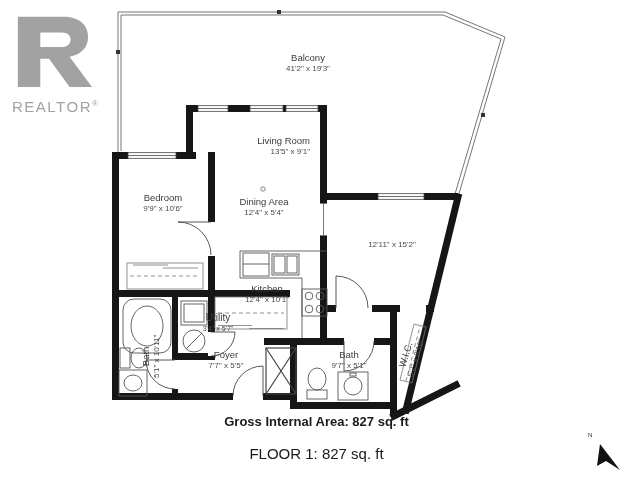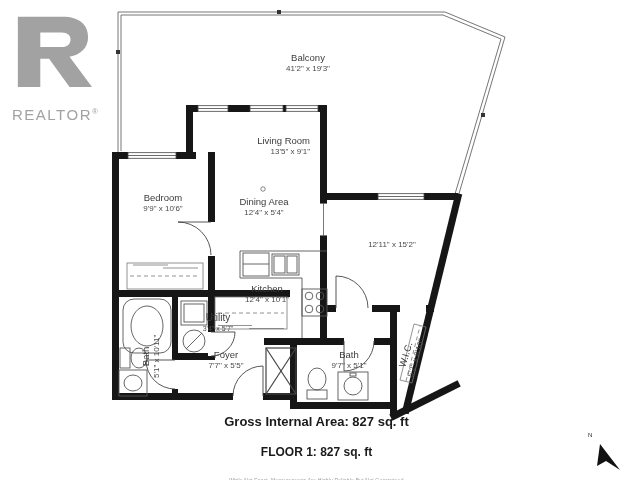--- a/index.html
+++ b/index.html
@@ -7,26 +7,26 @@
           font-family:"Liberation Sans", sans-serif;}
   #plan-svg{position:absolute;left:0;top:0;}
   .lbl{position:absolute;text-align:center;color:#3b3b3b;line-height:1.3;pointer-events:none;}
   .nm{font-size:9.5px;}
   .dm{font-size:8px;color:#4a4a4a;}
   .small .nm{font-size:10px;}
   .small .dm{font-size:7px;}
   .rot90{transform:rotate(-90deg);transform-origin:center center;}
   .rot73{transform:rotate(-73deg);transform-origin:center center;}
   #logo{position:absolute;left:12px;top:12px;width:110px;color:#a2a2a2;}
-  #logo-text{font-size:15px;letter-spacing:1.5px;color:#a2a2a2;margin-top:12px;}
+  #logo-text{font-size:15px;letter-spacing:1.5px;color:#a2a2a2;margin-top:4px;}
   #logo-text sup{font-size:8px;}
   #summary{position:absolute;left:0;top:414px;width:633px;display:flex;flex-direction:column;
            align-items:center;gap:16px;color:#1a1a1a;}
   #summary .g{font-size:13px;font-weight:bold;}
-  #summary .l{font-size:12px;font-weight:bold;}
+  #summary .l{font-size:15px;}
   #summary .d{font-size:5px;color:#9a9a9a;letter-spacing:.2px;margin-top:2px;}
   #compass-n{position:absolute;left:588px;top:432px;font-size:6px;color:#222;}
 </style>
 </head>
 <body>
 
 <div id="canvas">
 
   <svg id="plan-svg" width="640" height="480" viewBox="0 0 640 480">
 

